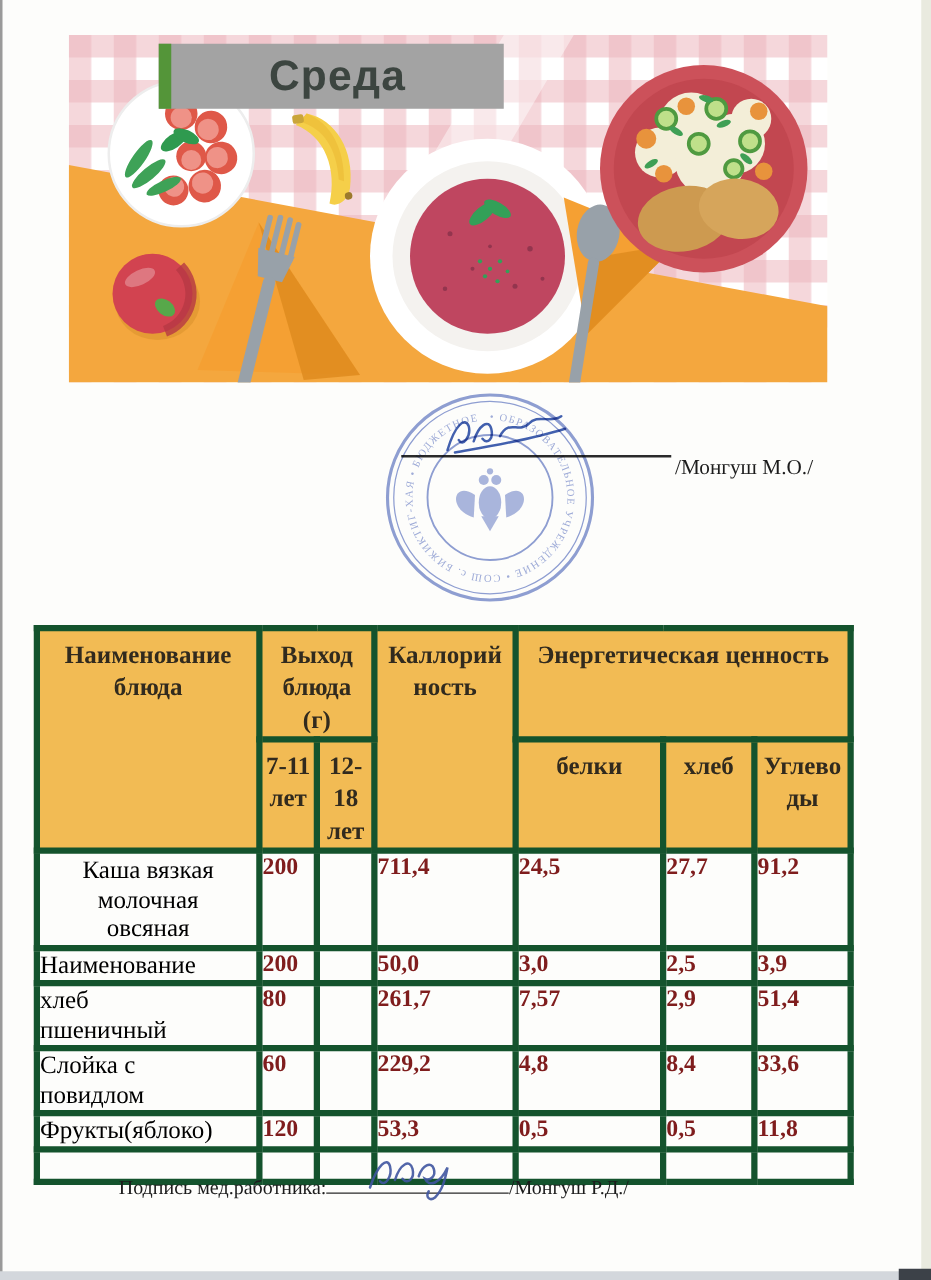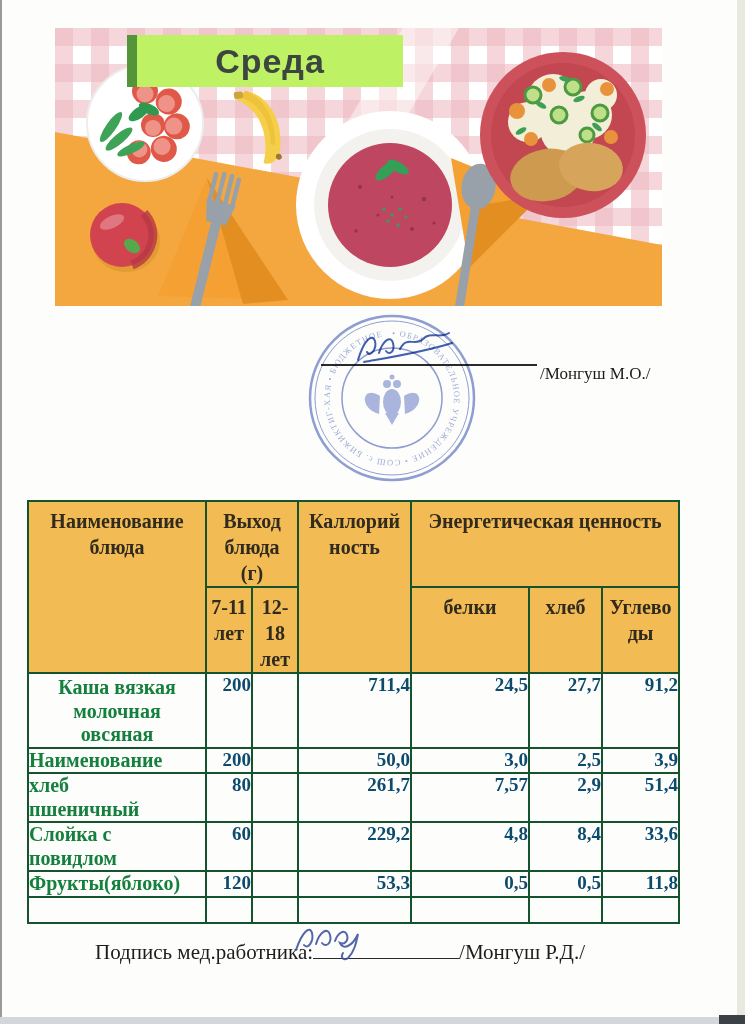--- a/index.html
+++ b/index.html
@@ -10,21 +10,21 @@
   
   .edge-left{position:absolute;left:0;top:0;width:2px;height:100%;background:#9a9a9a;}
   .edge-right{position:absolute;right:0;top:0;width:8px;height:100%;background:#e9eadf;}
   .edge-bottom{position:absolute;left:0;bottom:0;width:100%;height:7px;background:#d3d7dc;}
   .corner-dark{position:absolute;right:0;bottom:0;width:26px;height:9px;background:#3c4148;}
 
   
   .illustration{position:absolute;left:55px;top:28px;width:607px;height:278px;}
   .banner{
     position:absolute;left:127px;top:35px;width:276px;height:52px;
-    background:#bef264;border-left:10px solid #549539;box-sizing:border-box;
+    background:#a3a3a3;border-left:10px solid #549539;box-sizing:border-box;
     display:flex;align-items:center;justify-content:center;
   }
   .banner span{
     font-family:"Liberation Sans", sans-serif;font-weight:bold;
     font-size:34px;color:#3c4540;letter-spacing:1px;
   }
 
   
   .approval-line{
     position:absolute;top:323px;left:0;width:650px;text-align:right;
@@ -44,41 +44,41 @@
     color:#c32424;font-weight:bold;font-size:17.5px;line-height:20.5px;
   }
   .title-block div{white-space:pre-wrap;}
 
   
   table.menu{
     position:absolute;left:27px;top:500px;width:651px;
     border-collapse:collapse;table-layout:fixed;
   }
   table.menu th,table.menu td{
-    border:2px solid #14532d;padding:0;vertical-align:top;
+    border:5px solid #14532d;padding:0;vertical-align:top;
     white-space:pre-line;overflow:visible;
   }
   table.menu th{
     background:#f2bb54;color:#312a1e;font-weight:bold;
     font-size:20px;line-height:26px;text-align:center;padding-top:6px;
   }
   th.age{font-size:18px;line-height:25px;text-align:left;padding-left:7px;padding-top:4px;}
   th.sub{font-size:20px;padding-top:8px;}
   td.dish{
-    color:#15803d;font-weight:bold;font-size:20px;line-height:23.5px;
+    color:#000000;font-weight:normal;font-size:20px;line-height:23.5px;
     text-align:left;padding:1px 2px 0 7px;
   }
   td.dish.c{text-align:center;padding:2px 18px 0 18px;}
   td.num{
-    font-weight:bold;font-size:19px;color:#0c4a6e;
-    text-align:right;padding-top:2px;line-height:22px;
-  }
-
-  
-  .footer-row{position:absolute;left:95px;top:940px;font-size:21px;color:#1c1c1c;
+    font-weight:bold;font-size:19px;color:#7f1d1d;
+    text-align:left;padding-top:2px;line-height:22px;
+  }
+
+  
+  .footer-row{position:absolute;left:95px;top:940px;font-size:16px;color:#1c1c1c;
               display:flex;align-items:baseline;}
   .f-line{display:inline-block;width:146px;height:14px;border-bottom:1.5px solid #2a2a2a;}
   .med-scribble{position:absolute;left:288px;top:914px;pointer-events:none;}
 </style>
 </head>
 <body>
 
 <div class="page">
 
   <svg class="illustration" viewBox="0 0 607 278" xmlns="http://www.w3.org/2000/svg">

